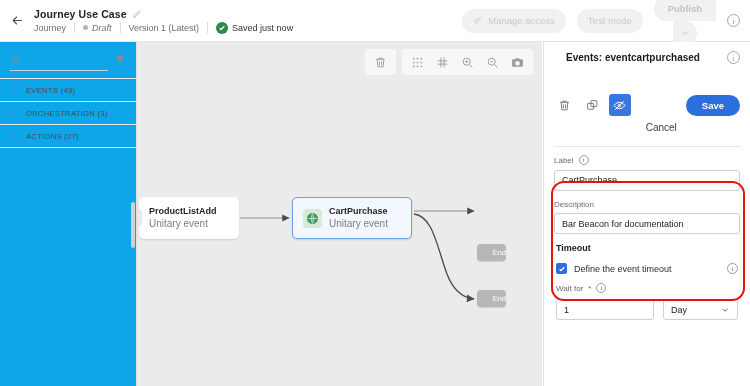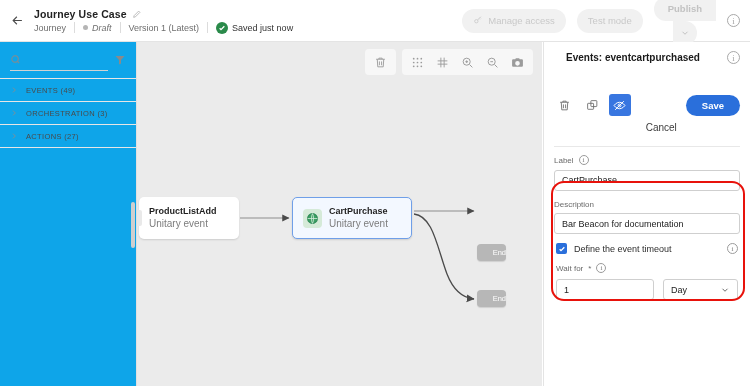--- a/index.html
+++ b/index.html
@@ -440,20 +440,21 @@
       </div>
 
       <div class="field">
         <div class="field-label">
           <span>Description</span>
         </div>
         <input class="text-input" value="Bar Beacon for documentation" style="">
       </div>
 
       <div class="timeout-zone">
+        <div class="timeout-title">Timeout</div>
 
         <div class="check-row">
           <span class="cb">
             <svg width="8" height="8" viewBox="0 0 24 24" fill="none" stroke="#fff" stroke-width="4">
                 <path d="M5 13l4 4L19 7"></path>
               </svg>
           </span>
           <span class="check-label">Define the event timeout</span>
           <span class="info-sm" style="margin-left:auto;width:11px;height:11px">i</span>
         </div>

